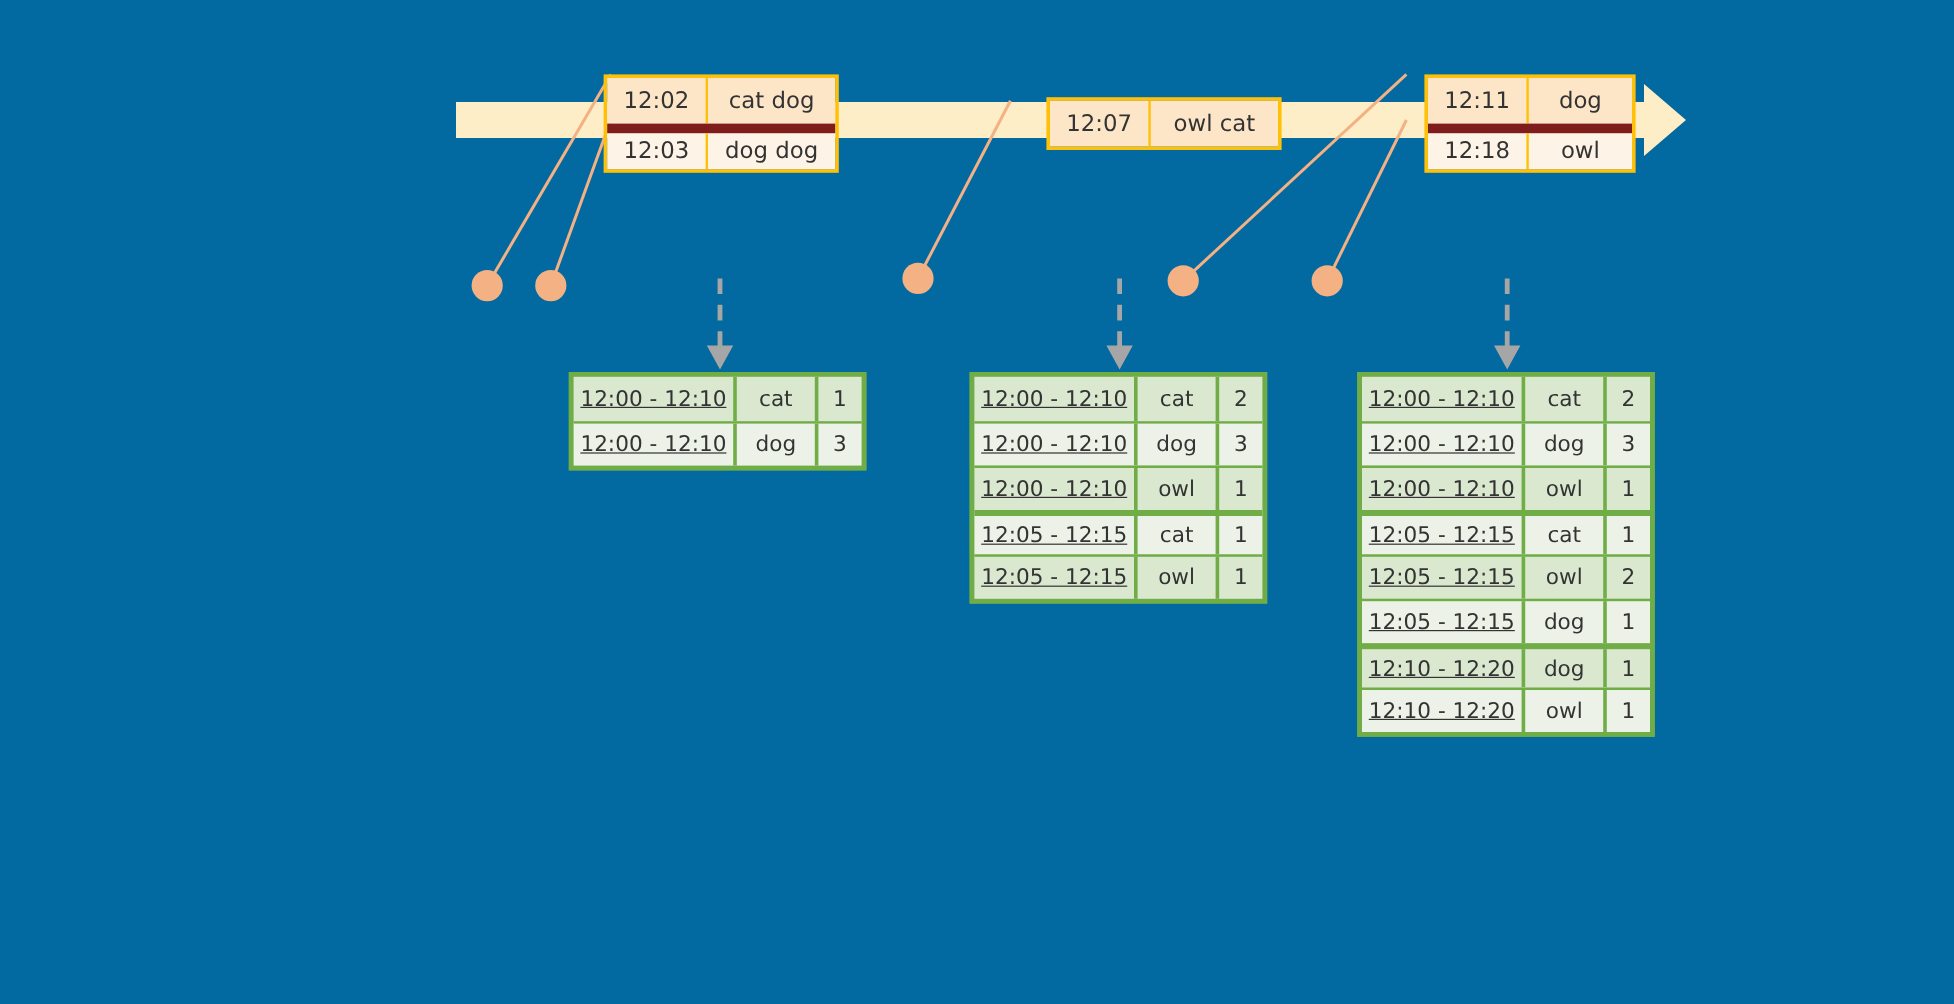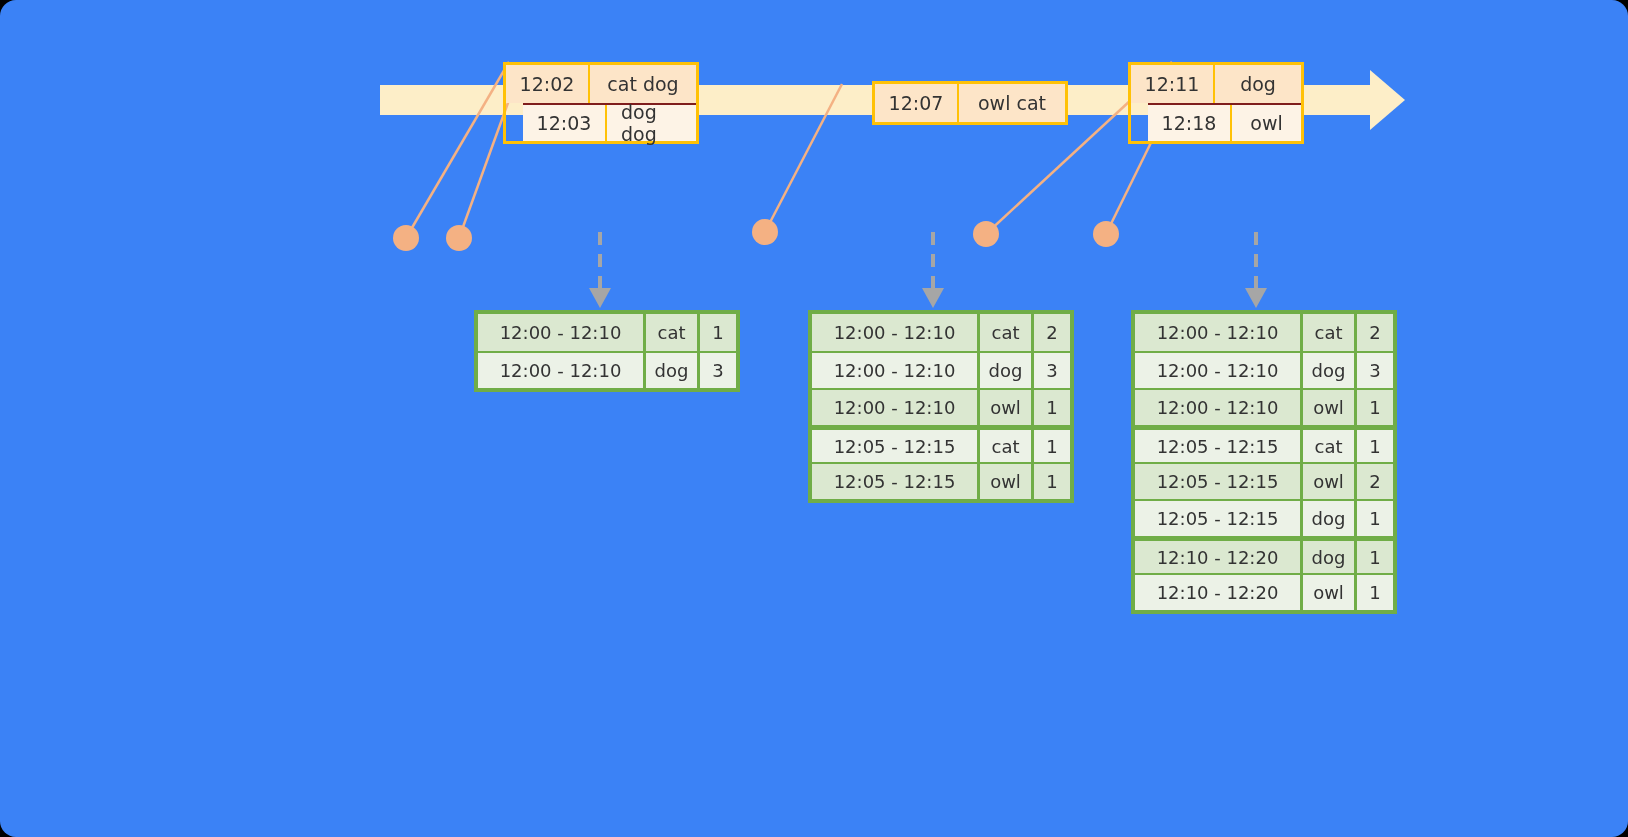--- a/index.html
+++ b/index.html
@@ -4,24 +4,23 @@
 <style>
   html, body {
     margin: 0;
     padding: 0;
     background: #000000;
   }
   #root {
     position: relative;
     width: 1628px;
     height: 837px;
-    background: #3b82f6;
+    background: #0369a1;
     font-family: "DejaVu Sans", sans-serif;
     overflow: hidden;
-    border-radius: 16px;
   }
 
   
   .timeline-bar {
     position: absolute;
     left: 380px;
     top: 85px;
     width: 1005px;
     height: 30px;
     background: #fdeec8;
@@ -44,22 +43,21 @@
     box-sizing: border-box;
     display: flex;
     flex-direction: column;
   }
   .event-row {
     display: flex;
     height: 38px;
     box-sizing: border-box;
   }
   .event-row + .event-row {
-    border-top: 2px solid #7f1d1d;
-    margin-left: 17px;
+    border-top: 8px solid #7f1d1d;
   }
   .event-row.shade-a { background: #fde5c8; }
   .event-row.shade-b { background: #fdf3e6; }
   .event-time {
     width: 84px;
     border-right: 2px solid #ffc107;
     box-sizing: border-box;
     display: flex;
     align-items: center;
     justify-content: center;
@@ -71,21 +69,21 @@
     display: flex;
     align-items: center;
     justify-content: center;
     font-size: 19px;
     color: #333333;
     padding: 0 14px;
   }
 
   #event-box-1 { left: 503px; top: 62px;  width: 196px; }
   #event-box-2 { left: 836px; top: 81px;  width: 196px; margin-left: 36px; }
-  #event-box-3 { left: 1128px; top: 62px; width: 176px; }
+  #event-box-3 { left: 1187px; top: 62px; width: 176px; }
 
   
   .connector-dot {
     position: absolute;
     width: 26px;
     height: 26px;
     border-radius: 50%;
     background: #f4b183;
   }
   .connector-svg {
@@ -116,31 +114,32 @@
   .result-row {
     display: flex;
     height: 37px;
     box-sizing: border-box;
   }
   .result-row + .result-row { border-top: 2px solid #70ad47; }
   .result-row.group-sep { border-top: 5px solid #70ad47; }
   .result-row.shade-a { background: #dbe8d0; }
   .result-row.shade-b { background: #ecf2e7; }
   .cell-window {
-    width: 168px;
+    width: 136px;
     box-sizing: border-box;
     border-right: 3px solid #70ad47;
     display: flex;
     align-items: center;
     justify-content: center;
     font-size: 18px;
     color: #333333;
+    text-decoration: underline;
   }
   .cell-word {
-    width: 54px;
+    width: 68px;
     box-sizing: border-box;
     border-right: 3px solid #70ad47;
     display: flex;
     align-items: center;
     justify-content: center;
     font-size: 18px;
     color: #333333;
   }
   .cell-count {
     width: 36px;

